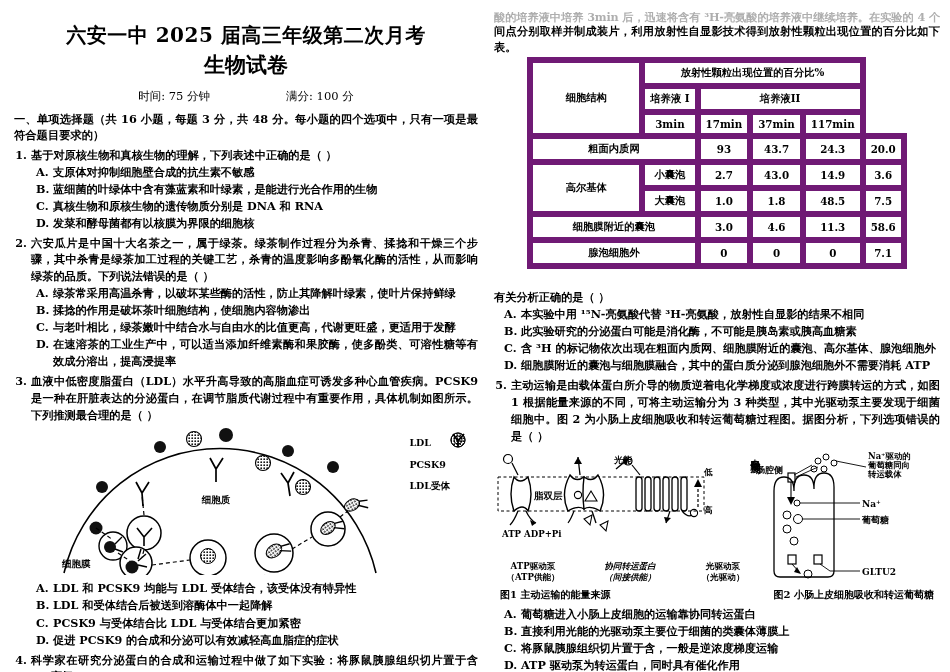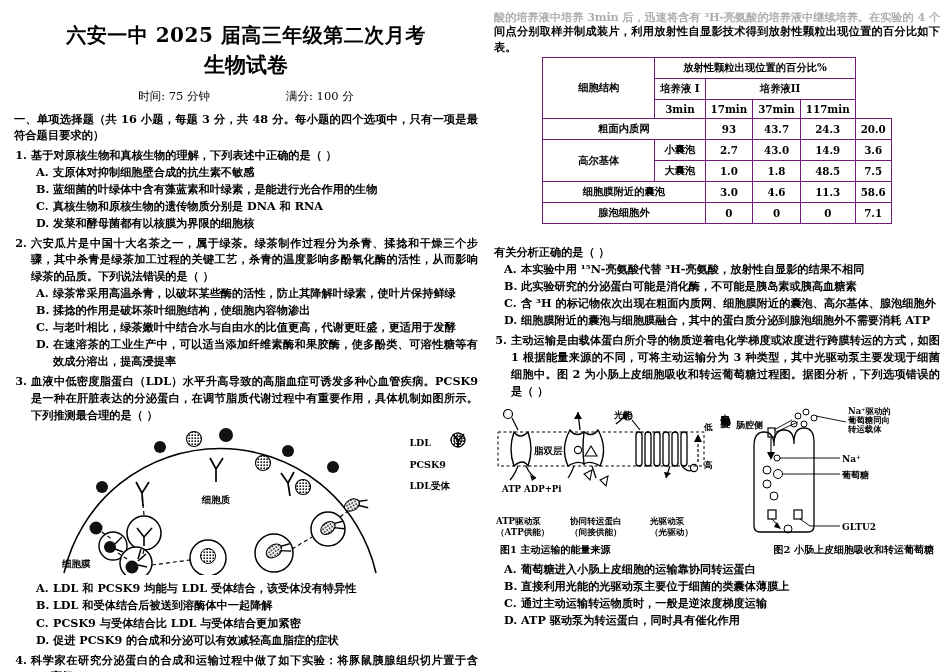--- a/index.html
+++ b/index.html
@@ -71,43 +71,43 @@
   
   .tbl-wrap { display:flex; justify-content:center; margin-top:2px; }
   table.data {
     border-collapse: collapse;
     font-size:10.3px;
     font-weight:bold;
     font-family:"DejaVu Serif","Liberation Serif",serif;
     background:#fff;
   }
   table.data th, table.data td {
-    border:1px solid #701a75;
+    border:6px solid #701a75;
     text-align:center;
     padding:3px 5px;
     white-space:nowrap;
   }
   table.data th { font-weight:bold; }
   .cell-struct { min-width:112px; }
   .cell-num { min-width:46px; }
 
   .lead-cut { font-size:11.2px; font-weight:bold; line-height:1.45;
      font-family:"DejaVu Serif","Liberation Serif",serif; text-align:justify; }
   .cut-top { color:#6d6d6d; overflow:hidden; height:11px; line-height:11px;
              opacity:.55; letter-spacing:-0.2px; }
 
   
   .figs { display:flex; justify-content:space-between; align-items:flex-end;
           margin-top:6px; padding:0 4px 0 2px; }
   .fig-box { position:relative; }
   .fig-cap { text-align:right; font-size:10px; font-weight:bold; margin-top:3px;
              font-family:"DejaVu Serif","Liberation Serif",serif; white-space:nowrap; }
   .fig-caps { display:flex; justify-content:space-between; padding:0 6px; margin-top:2px; }
-  .sub-lbls { display:flex; font-size:8.6px; font-weight:bold; text-align:left;
-              font-family:"DejaVu Serif","Liberation Serif",serif; line-height:1.25; }
+  .sub-lbls { display:flex; font-size:8.6px; font-weight:bold; text-align:center;
+              font-family:"DejaVu Serif","Liberation Serif",serif; line-height:1.25;gap:20px; }
   .sub-lbls div { }
   .vert-txt {
     writing-mode: vertical-rl;
     font-size:10px; font-weight:bold; letter-spacing:1px;
     font-family:"DejaVu Serif","Liberation Serif",serif;
   }
   .lbl-abs { position:absolute; font-weight:bold;
              font-family:"DejaVu Serif","Liberation Serif",serif; }
 </style>
 </head>
@@ -463,21 +463,21 @@
           <text x="208" y="60" font-size="8.6" font-weight="bold" font-family="DejaVu Serif, Liberation Serif, serif">高</text>
         </svg>
 
         <div class="lbl-abs vert-txt" style="right:-6px; top:-2px; height:62px;">电化学梯度</div>
 
         <div class="sub-lbls">
           <div style="width:74px;">
             <div>ATP驱动泵</div>
             <div>（ATP供能）</div>
           </div>
-          <div style="width:80px;">
+          <div style="width:80px;font-style:italic;">
             <div>协同转运蛋白</div>
             <div>（间接供能）</div>
           </div>
           <div style="width:66px;">
             <div>光驱动泵</div>
             <div>（光驱动）</div>
           </div>
         </div>
       </div>
 
@@ -535,21 +535,21 @@
       <div class="opt" style="padding-left:10px;">
         <span class="opt-key">A.</span>
         <span class="opt-txt">葡萄糖进入小肠上皮细胞的运输靠协同转运蛋白</span>
       </div>
       <div class="opt" style="padding-left:10px;">
         <span class="opt-key">B.</span>
         <span class="opt-txt">直接利用光能的光驱动泵主要位于细菌的类囊体薄膜上</span>
       </div>
       <div class="opt" style="padding-left:10px;">
         <span class="opt-key">C.</span>
-        <span class="opt-txt">通过主动运输转运物质时，一般是逆浓度梯度运输</span>
+        <span class="opt-txt">将豚鼠胰腺组织切片置于含，一般是逆浓度梯度运输</span>
       </div>
       <div class="opt" style="padding-left:10px;">
         <span class="opt-key">D.</span>
         <span class="opt-txt">ATP 驱动泵为转运蛋白，同时具有催化作用</span>
       </div>
     </div>
 
   </div>
 </div>
 

